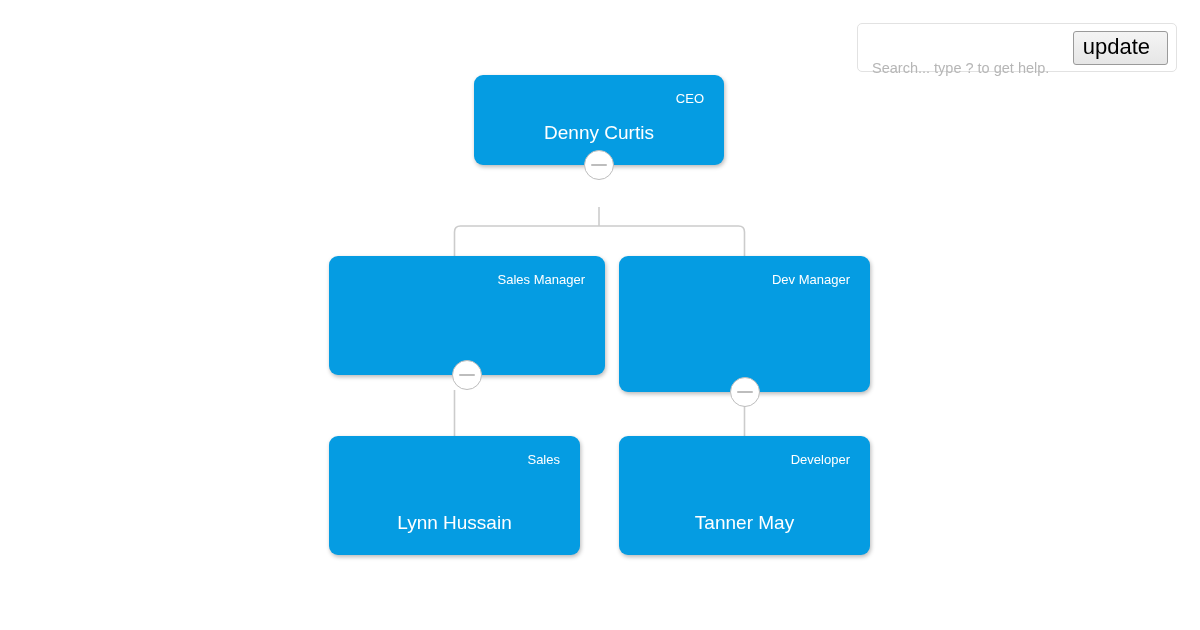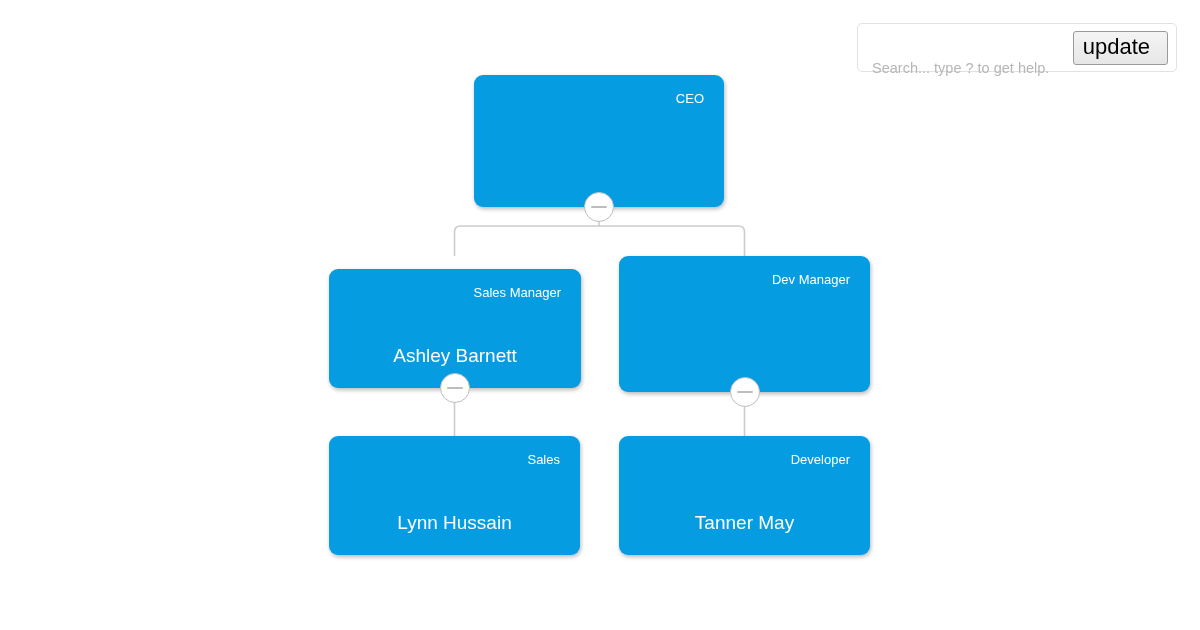--- a/index.html
+++ b/index.html
@@ -142,28 +142,28 @@
 <div id="org-chart">
 
   <svg id="connectors" viewBox="0 0 1200 630" width="1200" height="630">
       <path d="M 599 207 L 599 226" fill="none" stroke="#cccccc" stroke-width="1.6"></path>
       <path d="M 599 226 L 460.5 226 Q 454.5 226 454.5 232 L 454.5 256" fill="none" stroke="#cccccc" stroke-width="1.6"></path>
       <path d="M 599 226 L 738.5 226 Q 744.5 226 744.5 232 L 744.5 256" fill="none" stroke="#cccccc" stroke-width="1.6"></path>
       <path d="M 454.5 390 L 454.5 436" fill="none" stroke="#cccccc" stroke-width="1.6"></path>
       <path d="M 744.5 390 L 744.5 436" fill="none" stroke="#cccccc" stroke-width="1.6"></path>
     </svg>
 
-  <div class="node" style="left:474px; top:75px; width:250px; height:132px;">
+  <div class="node" style="left:474px; top:75px; width:250px; height:90px;">
     <div class="node-title">CEO</div>
+    <div class="node-name">Denny Curtis</div>
     <div class="toggle"></div>
   </div>
 
-  <div class="node" style="left:329px; top:256px; width:252px; height:119px;margin-top:13px;">
+  <div class="node" style="left:329px; top:256px; width:276px; height:119px;">
     <div class="node-title">Sales Manager</div>
-    <div class="node-name">Ashley Barnett</div>
     <div class="toggle"></div>
   </div>
 
   <div class="node" style="left:619px; top:256px; width:251px; height:136px;">
     <div class="node-title">Dev Manager</div>
     <div class="toggle"></div>
   </div>
 
   <div class="node" style="left:329px; top:436px; width:251px; height:119px;">
     <div class="node-title">Sales</div>

